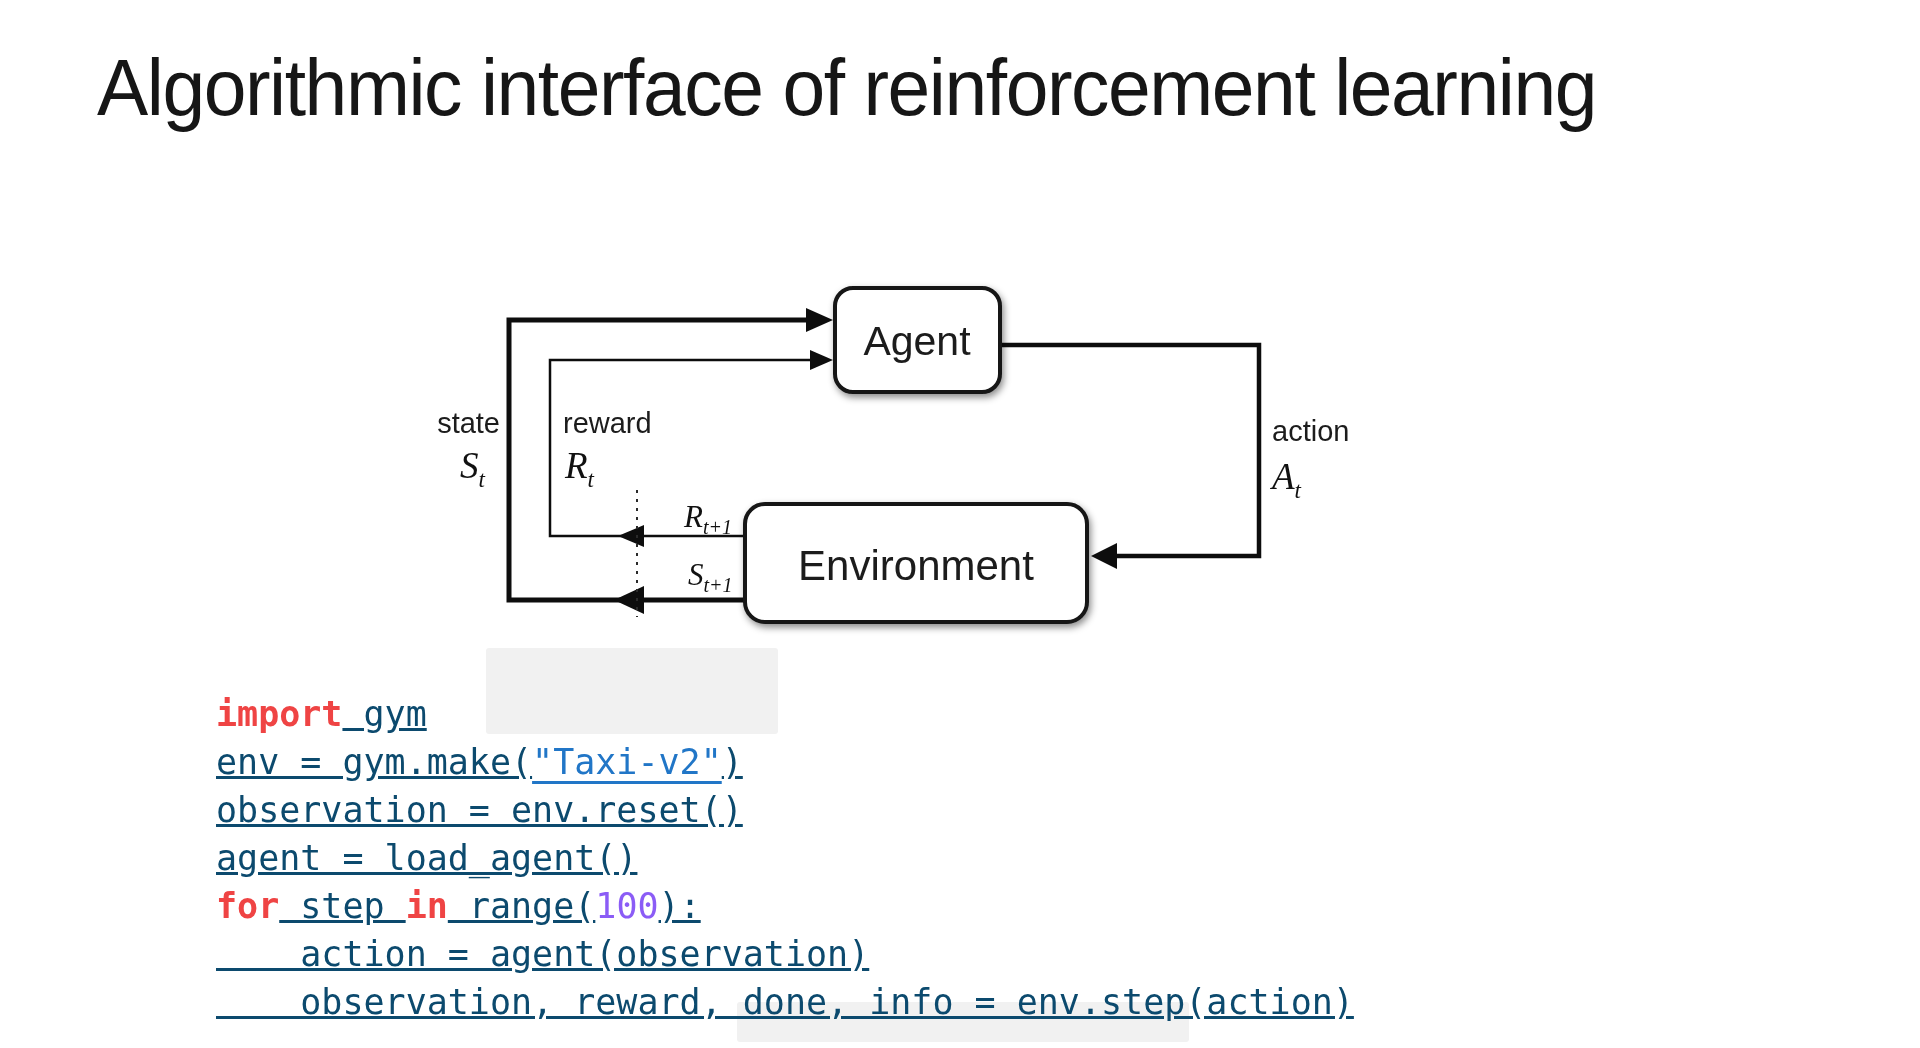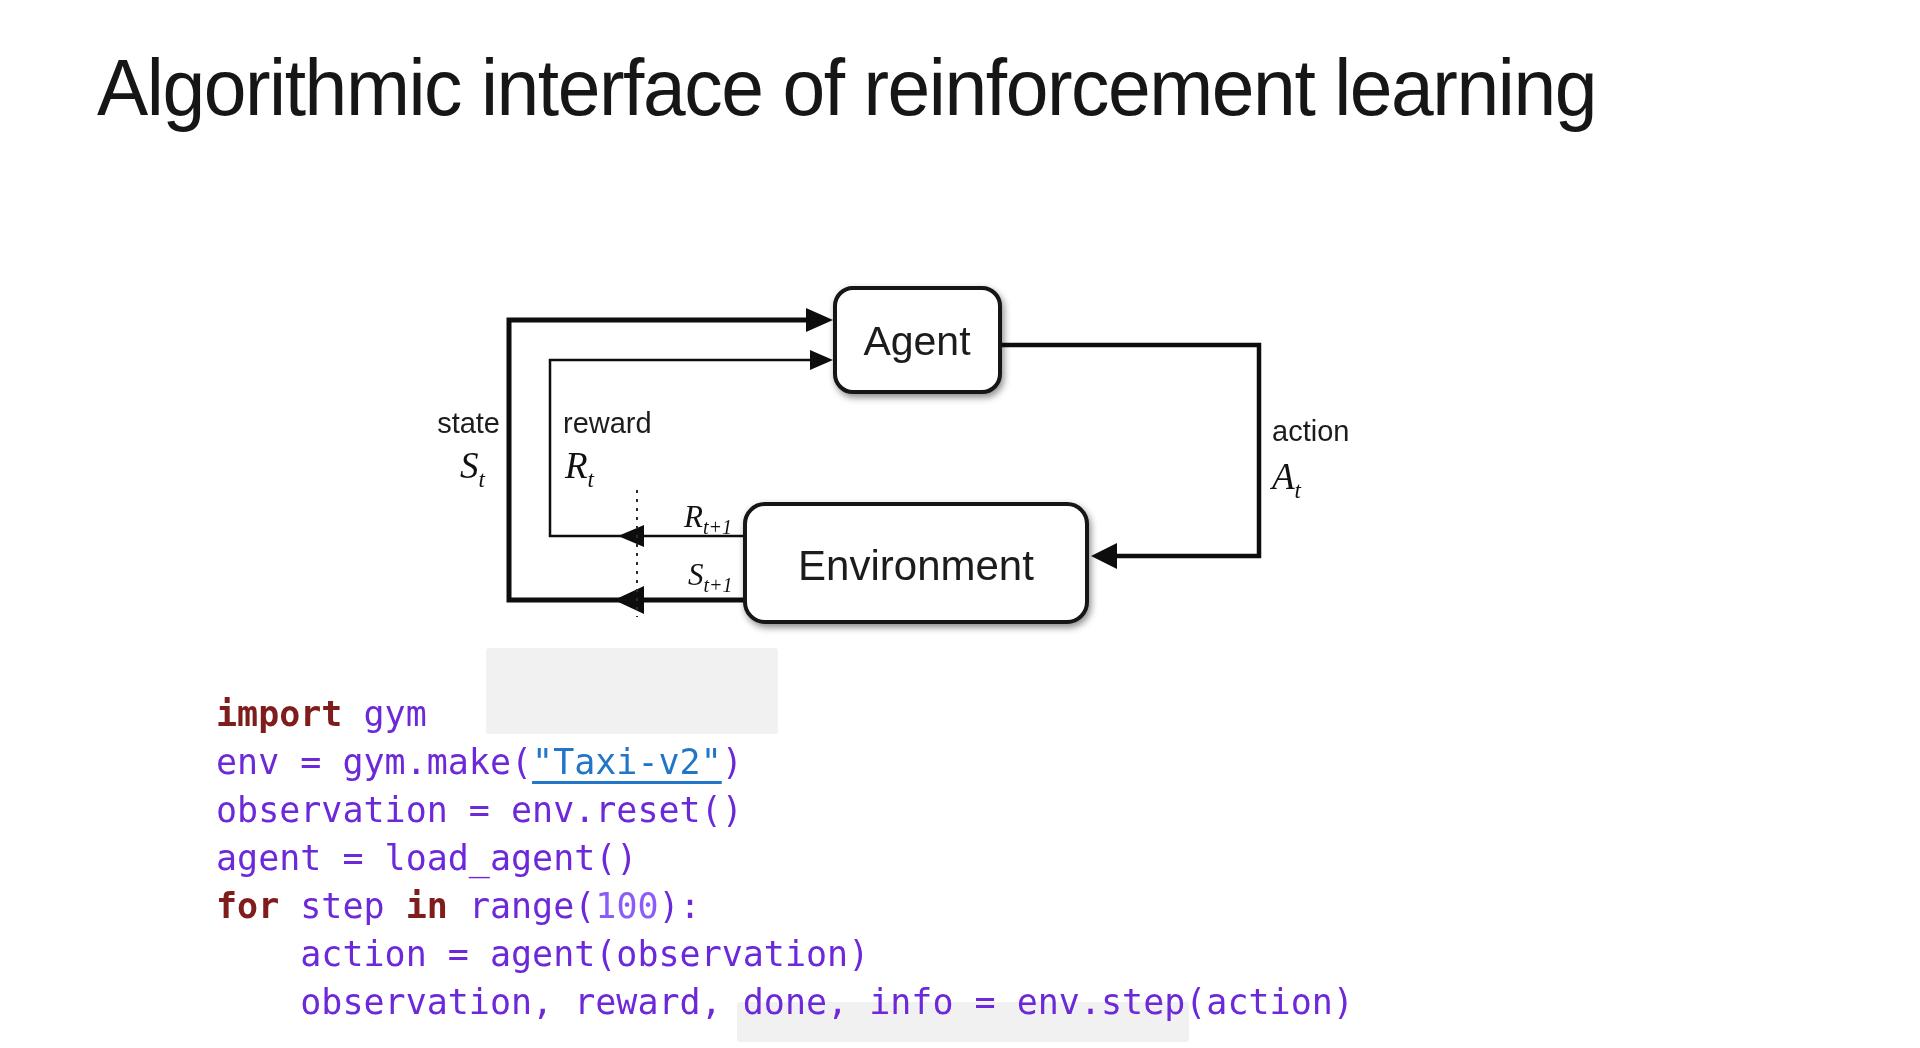--- a/index.html
+++ b/index.html
@@ -48,22 +48,22 @@
   .code-block {
     position: absolute;
     left: 216px; top: 690px;
     font-family: "DejaVu Sans Mono", "Liberation Mono", monospace;
     font-size: 35px;
     line-height: 48px;
     color: #3d3d3d;
     white-space: pre;
   }
   .code-line { height: 48px; }
-  .tok-plain   { color: #6d28d9; }
-  .tok-keyword { color: #7f1d1d; font-weight: bold; }
+  .tok-plain   { color: #0c4a6e; text-decoration: underline; }
+  .tok-keyword { color: #ef4444; font-weight: bold; }
   .tok-link    {
     color: #2176c7;
     text-decoration: underline;
     text-decoration-thickness: 3px;
     text-underline-offset: 7px;
     cursor: pointer;
   }
   .tok-number  { color: #8b5cf6; }
 </style>
 </head>

